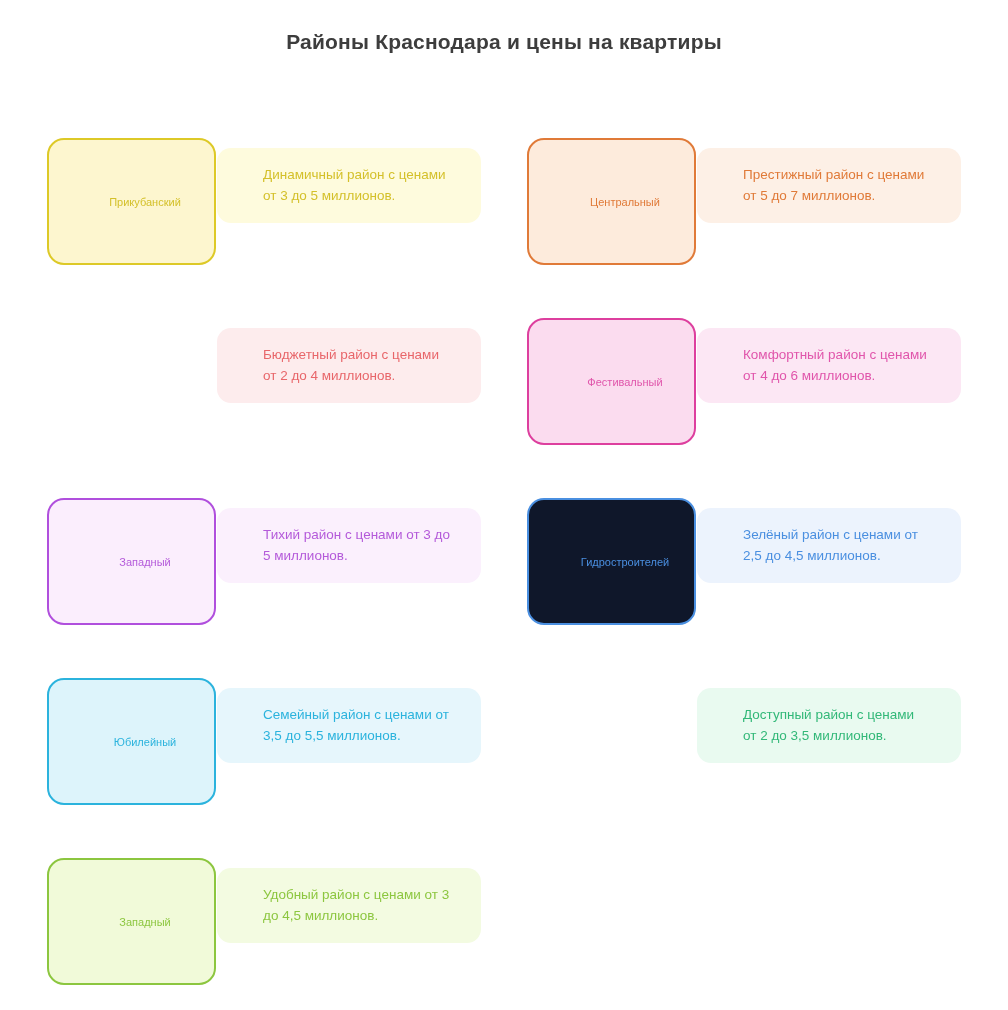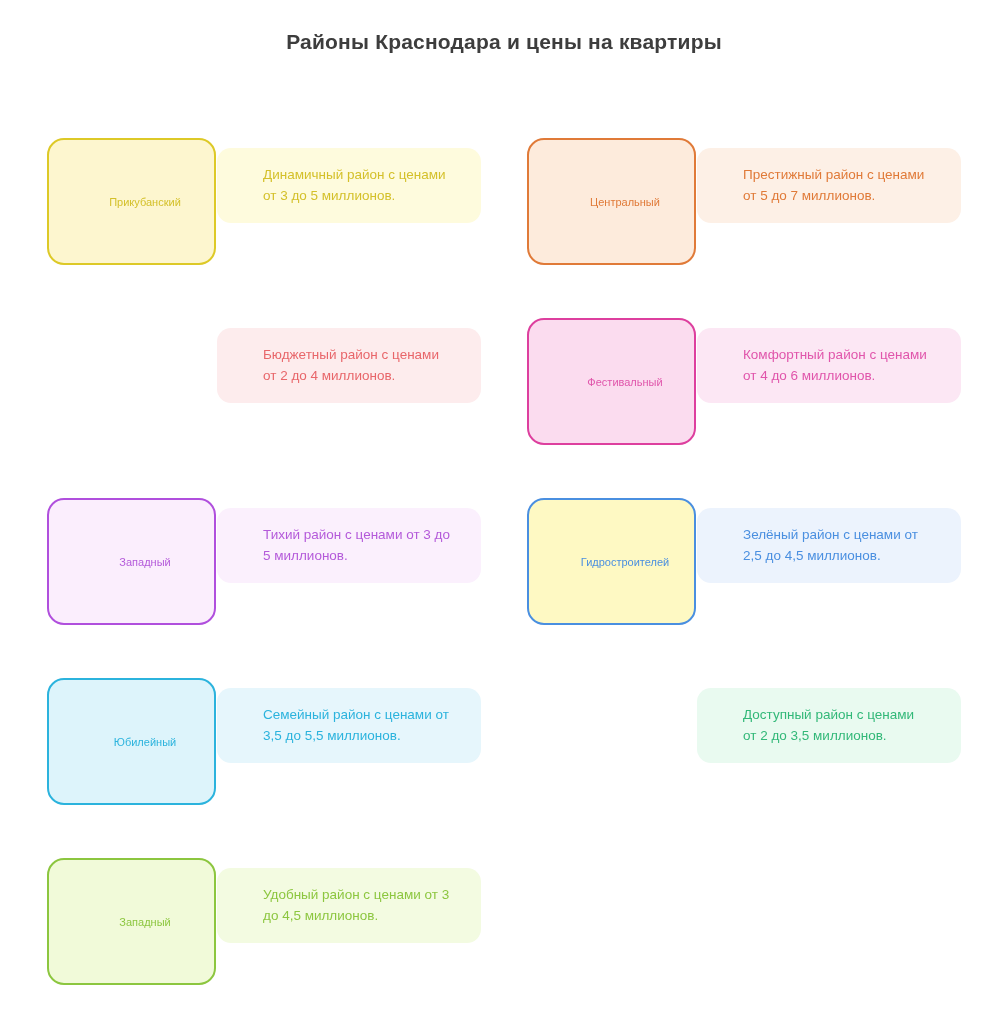--- a/index.html
+++ b/index.html
@@ -120,21 +120,21 @@
         <span class="desc-text" style="color: rgb(180, 90, 218);">Тихий район с ценами от 3 до 5 миллионов.</span>
       </div>
       <div class="name-box" style="background: rgb(251, 238, 253); border-color: rgb(176, 79, 221);">
         <span class="name-text" style="color: rgb(180, 90, 218);">Западный</span>
       </div>
     </div>
     <div class="district-card">
       <div class="desc-panel" style="background: rgb(236, 243, 253);">
         <span class="desc-text" style="color: rgb(74, 143, 224);">Зелёный район с ценами от 2,5 до 4,5 миллионов.</span>
       </div>
-      <div class="name-box" style="background: #fef9c3; border-color: rgb(74, 143, 224);">
+      <div class="name-box" style="background: #0f172a; border-color: rgb(74, 143, 224);">
         <span class="name-text" style="color: rgb(74, 143, 224);">Гидростроителей</span>
       </div>
     </div>
     <div class="district-card">
       <div class="desc-panel" style="background: rgb(230, 246, 252);">
         <span class="desc-text" style="color: rgb(43, 179, 221);">Семейный район с ценами от 3,5 до 5,5 миллионов.</span>
       </div>
       <div class="name-box" style="background: rgb(221, 244, 251); border-color: rgb(43, 179, 221);">
         <span class="name-text" style="color: rgb(43, 179, 221);">Юбилейный</span>
       </div>

